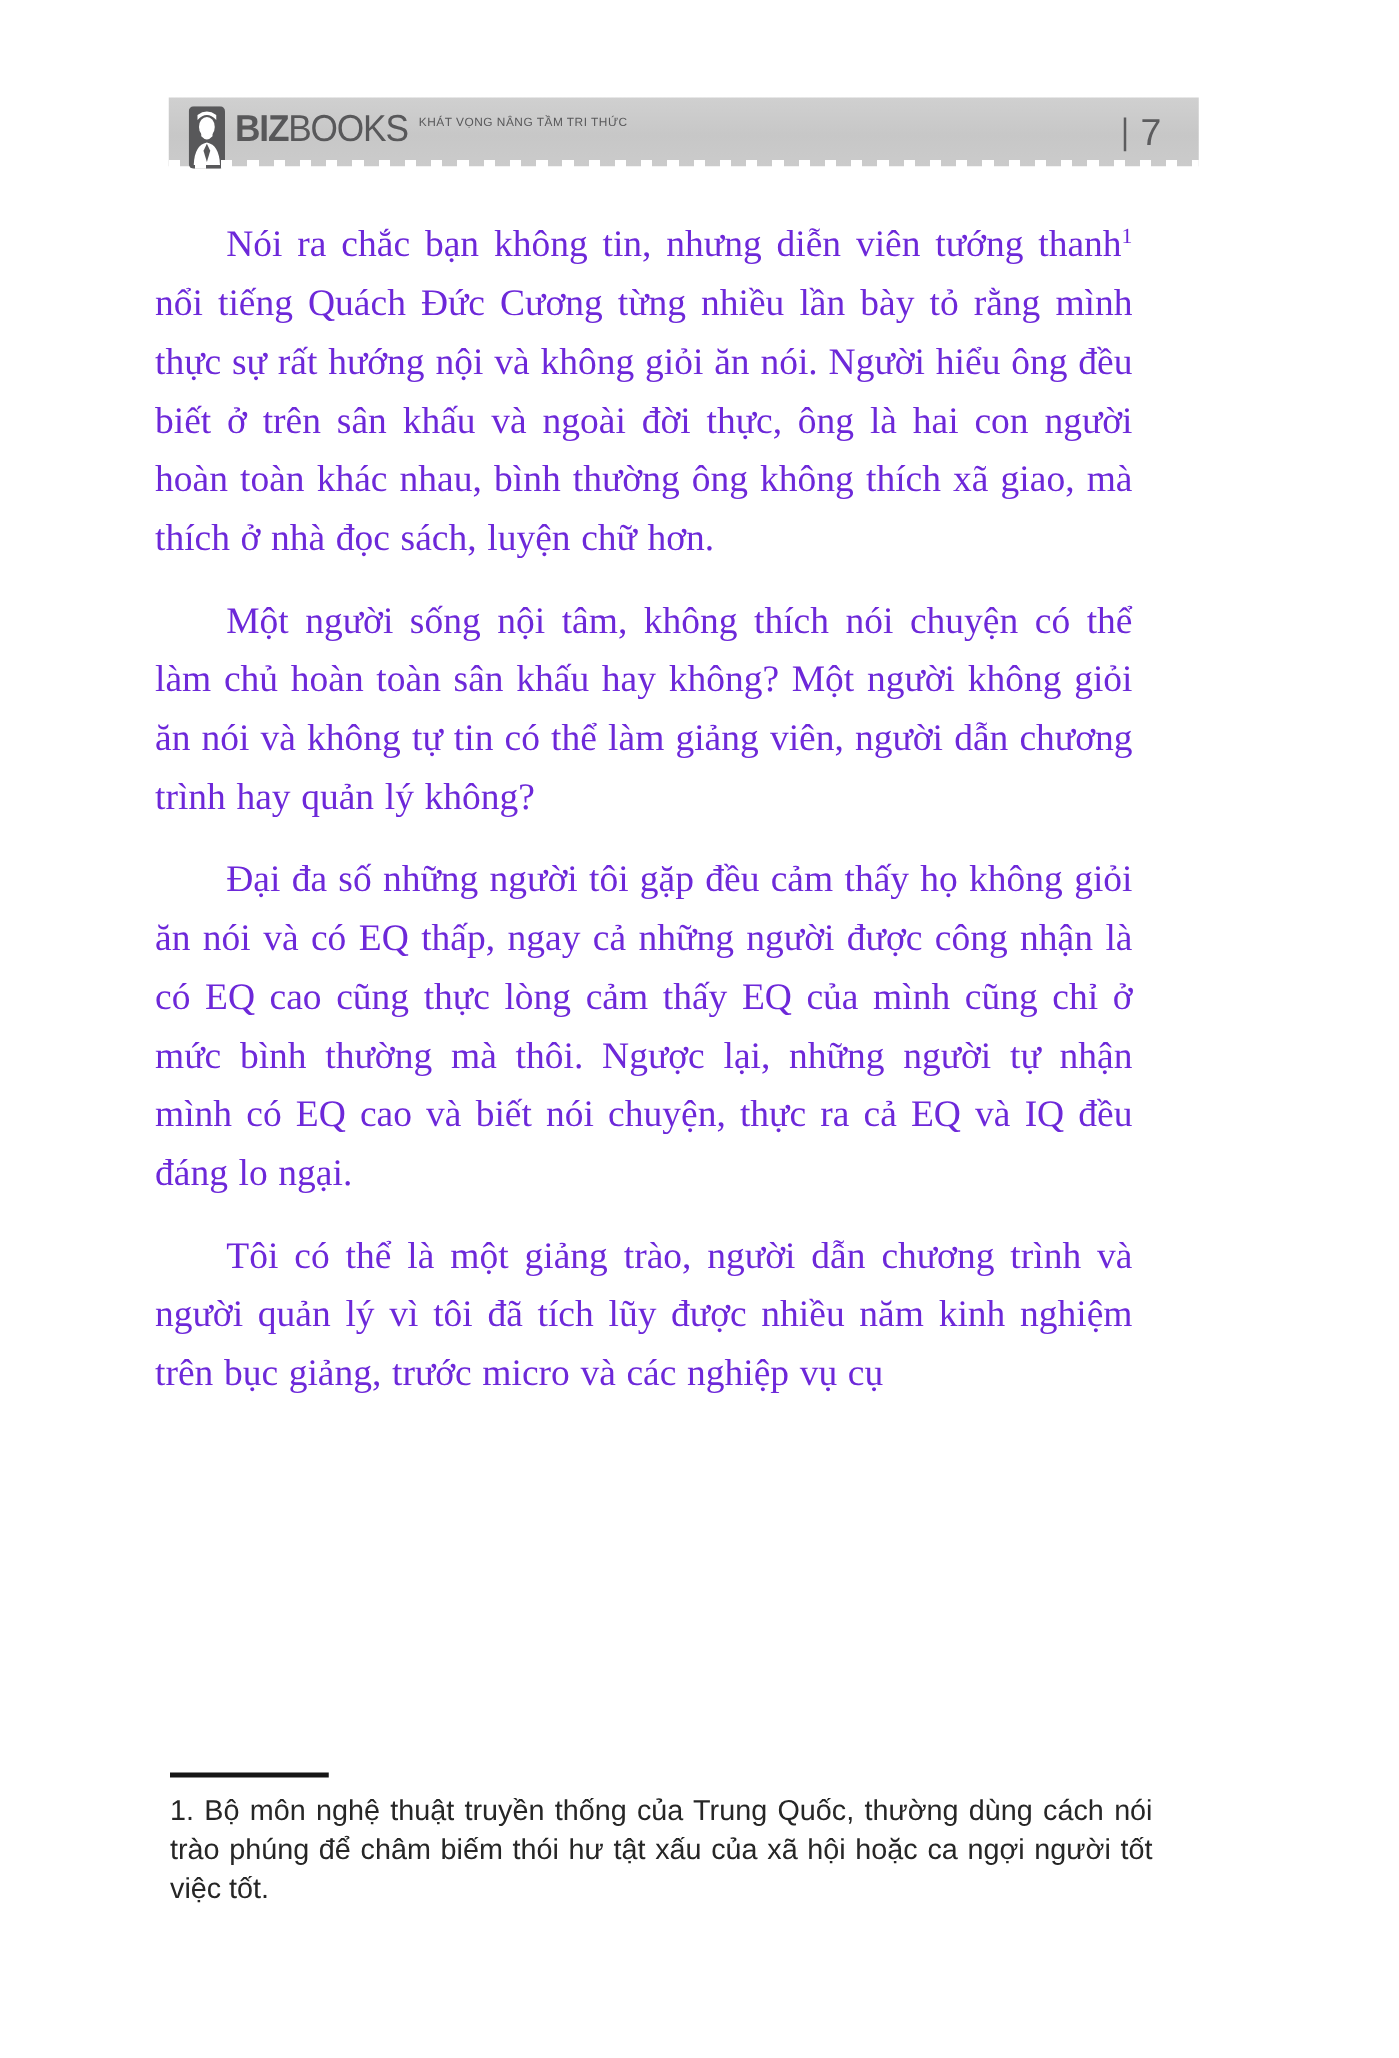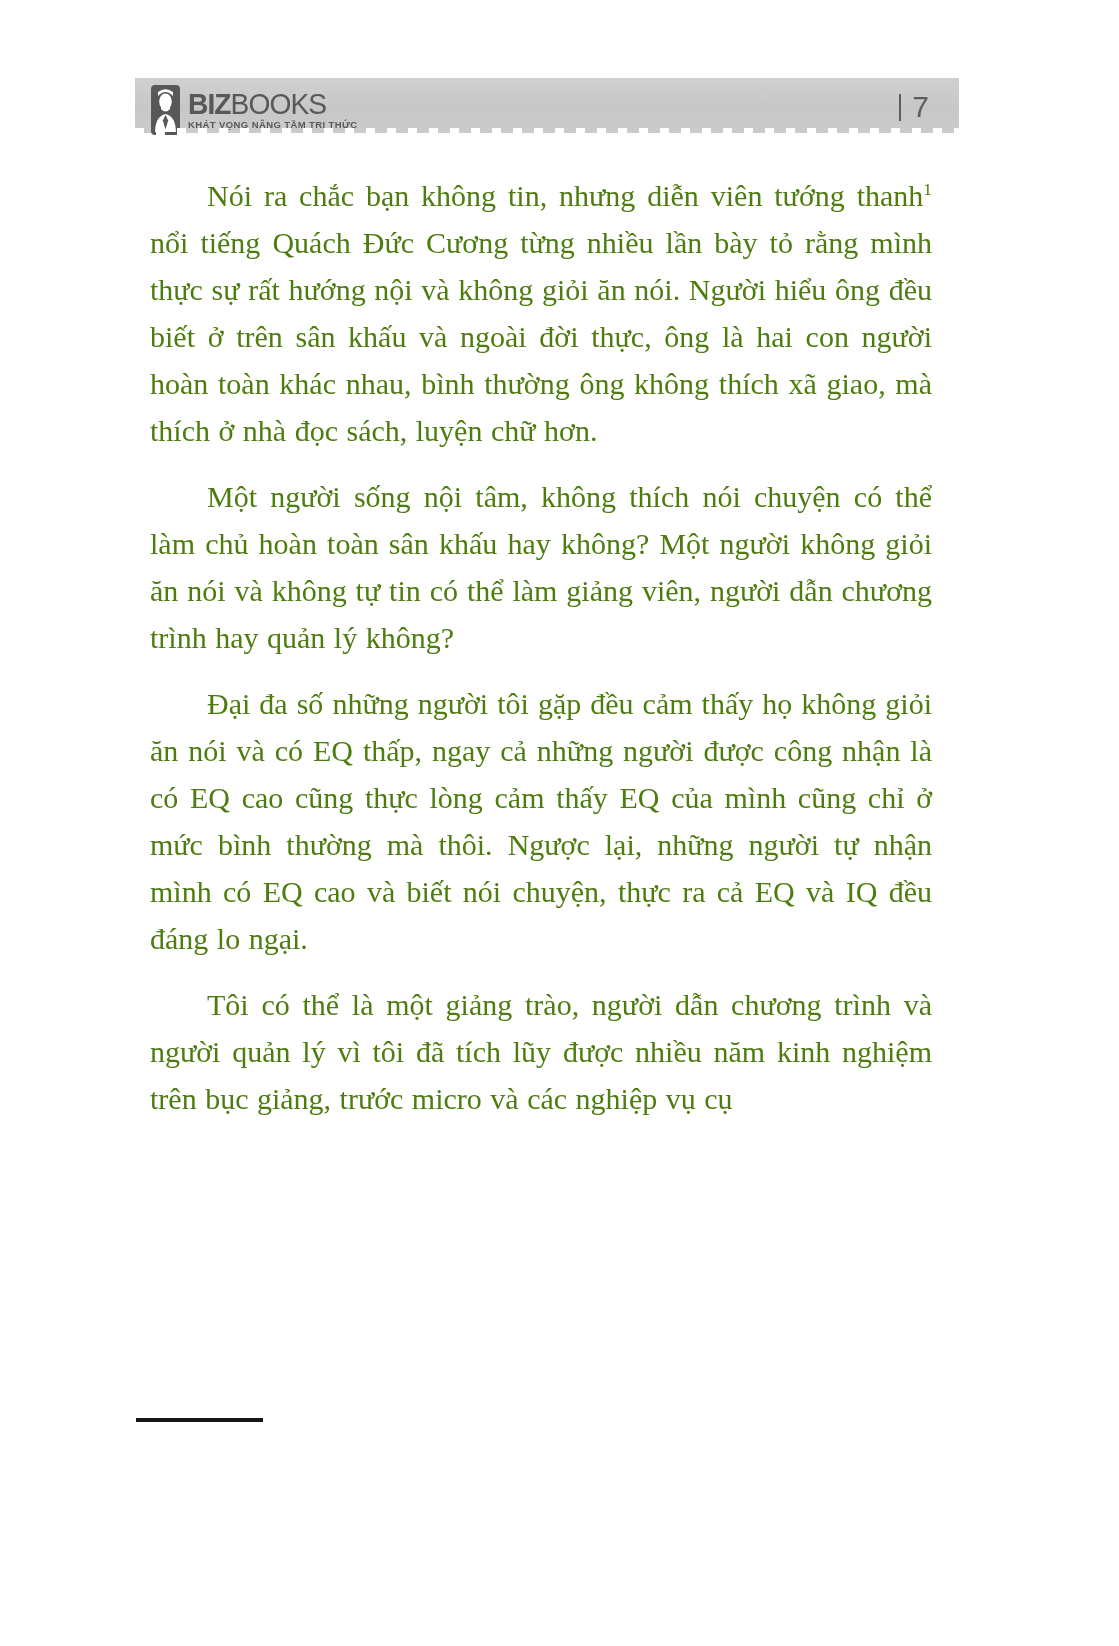--- a/index.html
+++ b/index.html
@@ -43,39 +43,39 @@
     align-items: flex-start;
   }
   .logo-badge {
     width: 29px;
     height: 50px;
     margin-right: 8px;
     flex: 0 0 auto;
   }
   .logo-text {
     display: flex;
-    flex-direction: column;
+    flex-direction: row;
     padding-top: 6px;
   }
   .logo-title {
     font-family: "Liberation Sans", sans-serif;
     font-size: 30px;
     line-height: 26px;
     letter-spacing: -1px;
     color: #58585a;
     transform: scaleX(0.94);
     transform-origin: left;
     white-space: nowrap;
   }
   .logo-title .biz { font-weight: 700; }
   .logo-title .books { font-weight: 400; }
   .logo-tagline {
     font-family: "Liberation Sans", sans-serif;
     font-size: 9.5px;
-    font-weight: 700;
+    font-weight: 400;
     letter-spacing: 0.4px;
     color: #58585a;
     margin-top: 2px;
     white-space: nowrap;
   }
   .page-number {
     position: absolute;
     right: 30px;
     top: 12px;
     display: flex;
@@ -89,27 +89,27 @@
     display: inline-block;
     width: 2px;
     height: 27px;
     background: #5c5c5e;
     margin-right: 11px;
   }
 
   
   .body-text {
     position: absolute;
-    left: 150px;
+    left: 124px;
     top: 172px;
     width: 782px;
     font-family: "Liberation Serif", serif;
     font-size: 30px;
     line-height: 47px;
-    color: #4d7c0f;
+    color: #6d28d9;
     text-align: justify;
     word-spacing: 1px;
   }
   .body-text p {
     margin: 0 0 19px 0;
     text-indent: 57px;
   }
   .body-text sup {
     font-size: 0.58em;
     line-height: 0;
@@ -174,15 +174,16 @@
 
   <div class="body-text">
     <p><span>Nói ra chắc bạn không tin, nhưng diễn viên tướng thanh</span><sup>1</sup><span> nổi tiếng Quách Đức Cương từng nhiều lần bày tỏ rằng mình thực sự rất hướng nội và không giỏi ăn nói. Người hiểu ông đều biết ở trên sân khấu và ngoài đời thực, ông là hai con người hoàn toàn khác nhau, bình thường ông không thích xã giao, mà thích ở nhà đọc sách, luyện chữ hơn.</span></p>
     <p>Một người sống nội tâm, không thích nói chuyện có thể làm chủ hoàn toàn sân khấu hay không? Một người không giỏi ăn nói và không tự tin có thể làm giảng viên, người dẫn chương trình hay quản lý không?</p>
     <p>Đại đa số những người tôi gặp đều cảm thấy họ không giỏi ăn nói và có EQ thấp, ngay cả những người được công nhận là có EQ cao cũng thực lòng cảm thấy EQ của mình cũng chỉ ở mức bình thường mà thôi. Ngược lại, những người tự nhận mình có EQ cao và biết nói chuyện, thực ra cả EQ và IQ đều đáng lo ngại.</p>
     <p>Tôi có thể là một giảng trào, người dẫn chương trình và người quản lý vì tôi đã tích lũy được nhiều năm kinh nghiệm trên bục giảng, trước micro và các nghiệp vụ cụ</p>
   </div>
 
   <div class="footnote">
     <div class="footnote-rule"></div>
+    <p class="footnote-text">1. Bộ môn nghệ thuật truyền thống của Trung Quốc, thường dùng cách nói trào phúng để châm biếm thói hư tật xấu của xã hội hoặc ca ngợi người tốt việc tốt.</p>
   </div>
 
 </div>
 
 </body></html>

